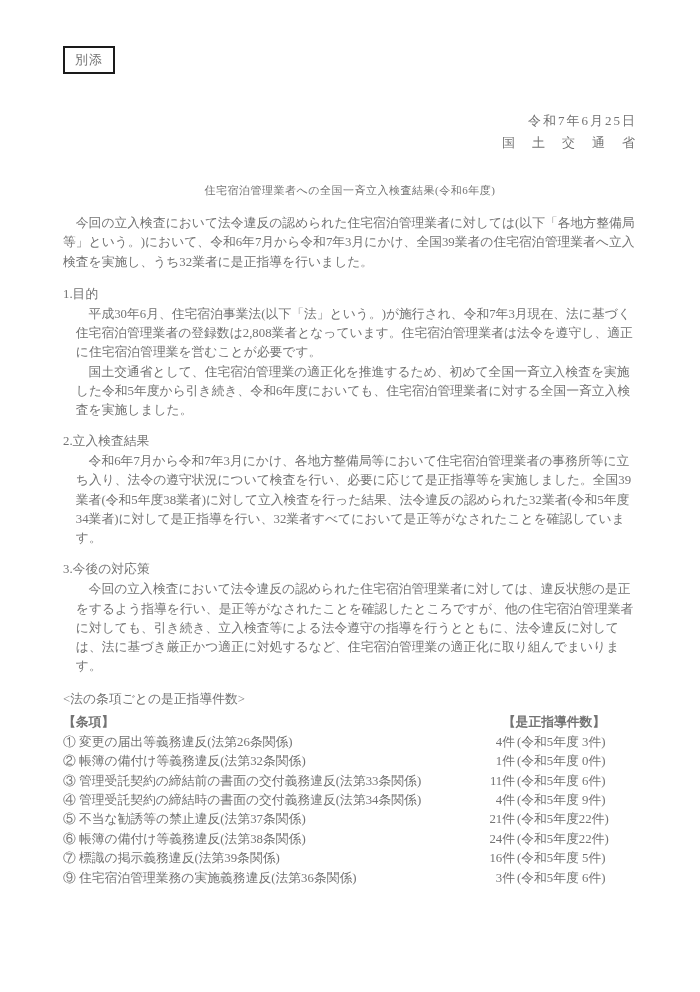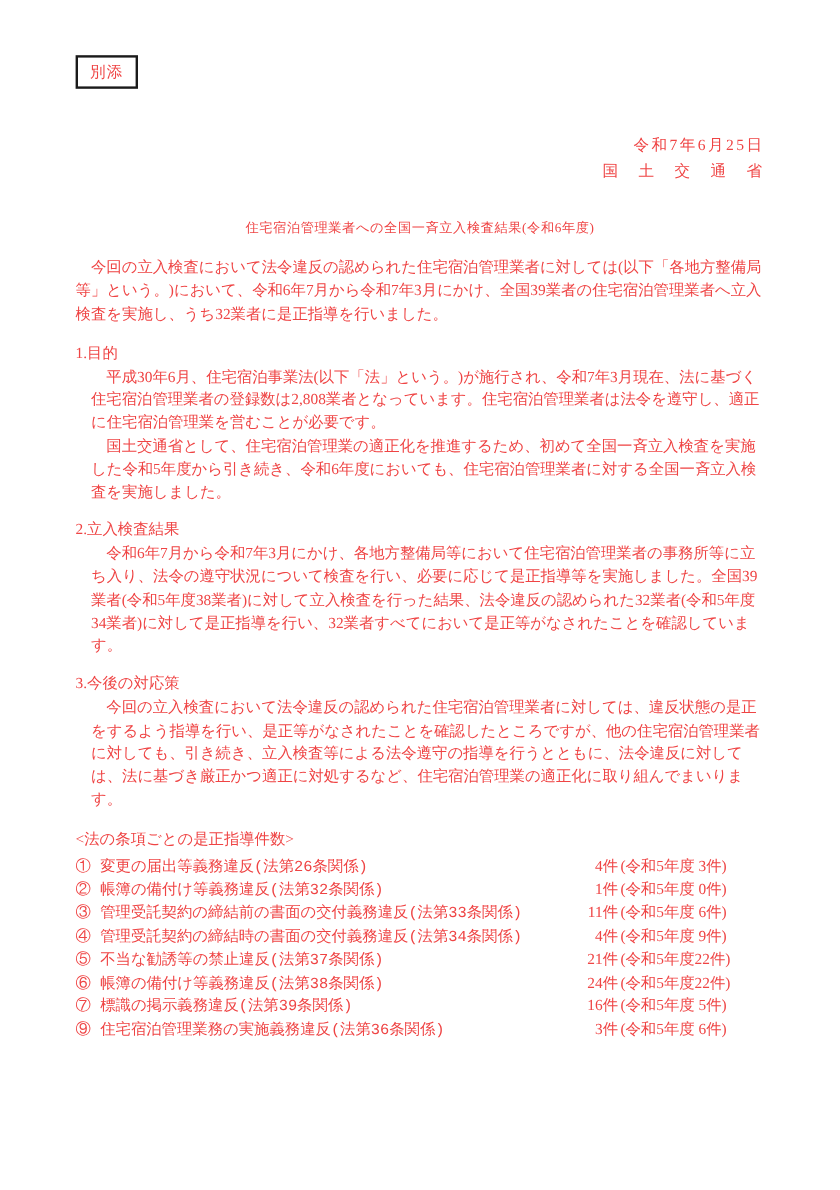--- a/index.html
+++ b/index.html
@@ -3,21 +3,21 @@
 <meta charset="utf-8">
 <style>
   html, body { margin: 0; padding: 0; background: #ffffff; }
   .page {
     position: relative;
     width: 700px;
     height: 992px;
     box-sizing: border-box;
     margin: 0 auto;
     background: #ffffff;
-    color: #ef4444;
+    color: #737373;
     font-family: "Liberation Serif", "DejaVu Serif", serif;
     font-size: 12.8px;
     line-height: 1.5;
     padding: 46px 63px 30px 63px;
     overflow: hidden;
   }
   .attachment-box {
     display: inline-block;
     border: 2px solid #1a1a1a;
     padding: 2px 10px;
@@ -53,21 +53,21 @@
   .table-block { margin-top: 14px; }
   .table-title { margin-bottom: 3px; }
   .table-headers {
     display: flex;
     font-weight: bold;
     margin-bottom: 1px;
   }
   .th-clause { flex: 1; }
   .th-count  { width: 166px; text-align: center; white-space: nowrap; }
   .row { display: flex; line-height: 1.52; }
-  .row-label { flex: 1; white-space: nowrap; overflow: hidden; font-family: Liberation Mono, monospace; }
+  .row-label { flex: 1; white-space: nowrap; overflow: hidden; }
   .row-count { width: 48px; text-align: right; white-space: nowrap; }
   .row-prev  { width: 120px; white-space: nowrap; padding-left: 2px; }
 </style>
 </head>
 <body>
 
 <div class="page">
 
   <div class="attachment-box">別添</div>
 
@@ -92,20 +92,24 @@
   </div>
 
   <div class="section">
     <div class="sec-heading">3.今後の対応策</div>
     <p class="sec-para">今回の立入検査において法令違反の認められた住宅宿泊管理業者に対しては、違反状態の是正をするよう指導を行い、是正等がなされたことを確認したところですが、他の住宅宿泊管理業者に対しても、引き続き、立入検査等による法令遵守の指導を行うとともに、法令違反に対しては、法に基づき厳正かつ適正に対処するなど、住宅宿泊管理業の適正化に取り組んでまいります。</p>
   </div>
 
   <div class="table-block">
     <div class="table-title">&lt;法の条項ごとの是正指導件数&gt;</div>
 
+    <div class="table-headers">
+      <div class="th-clause">【条項】</div>
+      <div class="th-count">【是正指導件数】</div>
+    </div>
 
     <div class="row">
       <div class="row-label">① 変更の届出等義務違反(法第26条関係)</div>
       <div class="row-count">4件</div>
       <div class="row-prev">(令和5年度 3件)</div>
     </div>
     <div class="row">
       <div class="row-label">② 帳簿の備付け等義務違反(法第32条関係)</div>
       <div class="row-count">1件</div>
       <div class="row-prev">(令和5年度 0件)</div>

